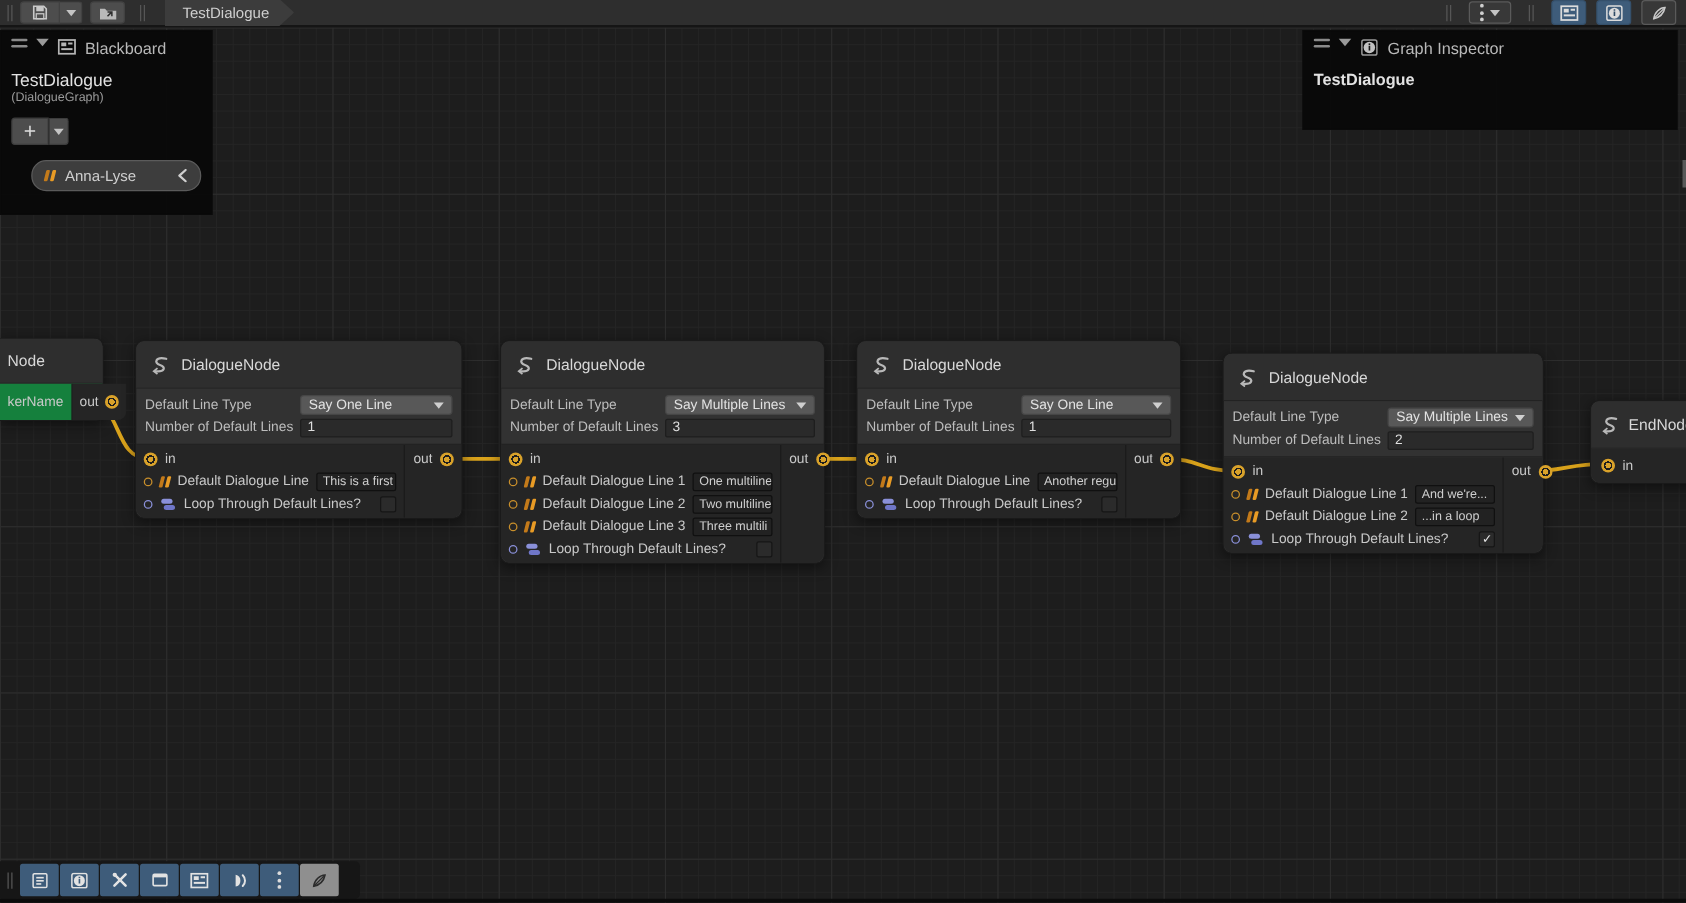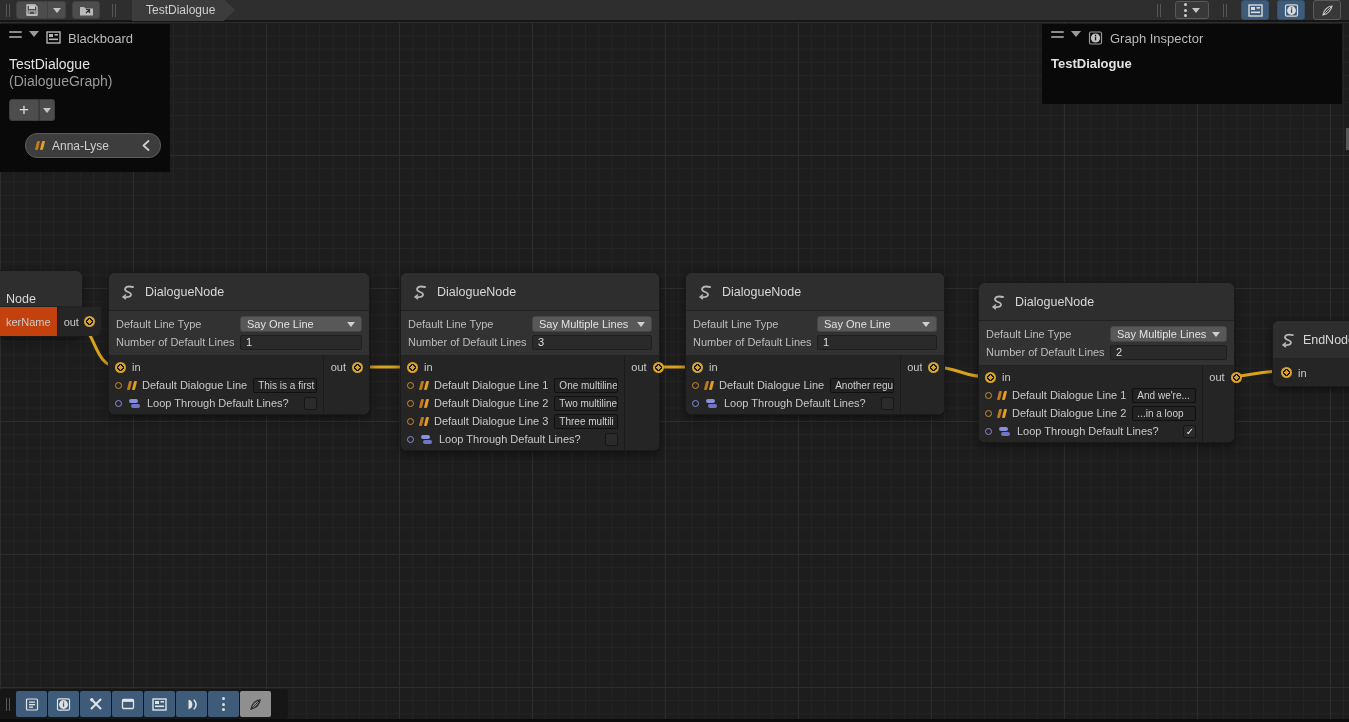--- a/index.html
+++ b/index.html
@@ -39,21 +39,21 @@
 
   
   .panel { position:absolute; background:rgba(7,7,7,0.93); z-index:15; border:1px solid #0a0a0a; }
   .panel-header { display:flex; align-items:flex-start; gap:7px; padding:6px 8px 4px 8px; }
   .burger { display:flex; flex-direction:column; gap:3px; }
   .burger i { display:block; width:13px; height:2px; background:#8a8a8a; border-radius:1px; }
   .tri-down { width:0; height:0; border-left:5px solid transparent; border-right:5px solid transparent;
               border-top:6px solid #9a9a9a; }
   .panel-title { color:#b9b9b9; font-size:13px; }
   .bb-graphname { color:#e2e2e2; font-size:14px; padding:6px 8px 0 8px; }
-  .bb-graphtype { color:#9a9a9a; font-size:14px; padding:1px 8px 6px 8px; }
+  .bb-graphtype { color:#9a9a9a; font-size:10px; padding:1px 8px 6px 8px; }
   .bb-addrow { display:flex; padding:4px 8px; }
   .bb-add { width:30px; height:22px; background:#4d4d4d; border:1px solid #3d3d3d; border-radius:3px 0 0 3px;
             color:#dcdcdc; font-size:17px; display:flex; align-items:center; justify-content:center; }
   .bb-add-caret { width:16px; height:22px; background:#4d4d4d; border:1px solid #3d3d3d; border-left:1px solid #3a3a3a;
             border-radius:0 3px 3px 0; display:flex; align-items:center; justify-content:center; }
   .bb-pill { margin:8px 0 0 24px; width:136px; height:25px; background:#3d3d3d; border:1px solid #5b5b5b;
              border-radius:12px; display:flex; align-items:center; padding:0 10px; gap:8px; }
   .bb-pill-label { color:#cfcfcf; font-size:12px; flex:1; }
   .quotes { display:flex; gap:2px; }
   .quotes i { display:block; width:3px; height:9px; border-radius:1px; transform:skewX(-14deg); }
@@ -91,22 +91,22 @@
                 padding:0 4px; font-size:10px; color:#cfcfcf; display:flex; align-items:center;
                 white-space:nowrap; overflow:hidden; }
   .checkbox { width:13px; height:13px; flex-shrink:0; background:#2b2b2b; border:1px solid #161616; border-radius:2px;
               color:#eaeaea; font-size:10px; line-height:11px; text-align:center;
               font-family:"DejaVu Sans",sans-serif; }
   .loop-icon { flex-shrink:0; }
 
   
   .speaker-node { border-left:none; border-radius:0 7px 7px 0; }
   .speaker-title { height:36px; background:#2e2e2e; border-bottom:1px solid #222; border-radius:0 7px 0 0;
-                   display:flex; align-items:flex-end; padding:0 6px; }
-  .speaker-body { display:flex; align-items:stretch; height:29px; background:#c2410c; border-radius:0 0 7px 0; }
+                   display:flex; align-items:center; padding:0 6px; }
+  .speaker-body { display:flex; align-items:stretch; height:29px; background:#15803d; border-radius:0 0 7px 0; }
   .speaker-field { display:flex; align-items:center; padding:0 6px; color:#c9c9c9; }
   .speaker-out { display:flex; align-items:center; gap:5px; padding:0 6px; border-left:1px solid #1b1b1b;
                  background:#252525; border-radius:0 0 7px 0; }
 
   
   .end-body { display:flex; align-items:center; gap:6px; height:27px; padding:0 8px; background:#252525;
               border-radius:0 0 7px 7px; }
 
   
   .wires { position:absolute; inset:0; z-index:3; pointer-events:none; }

